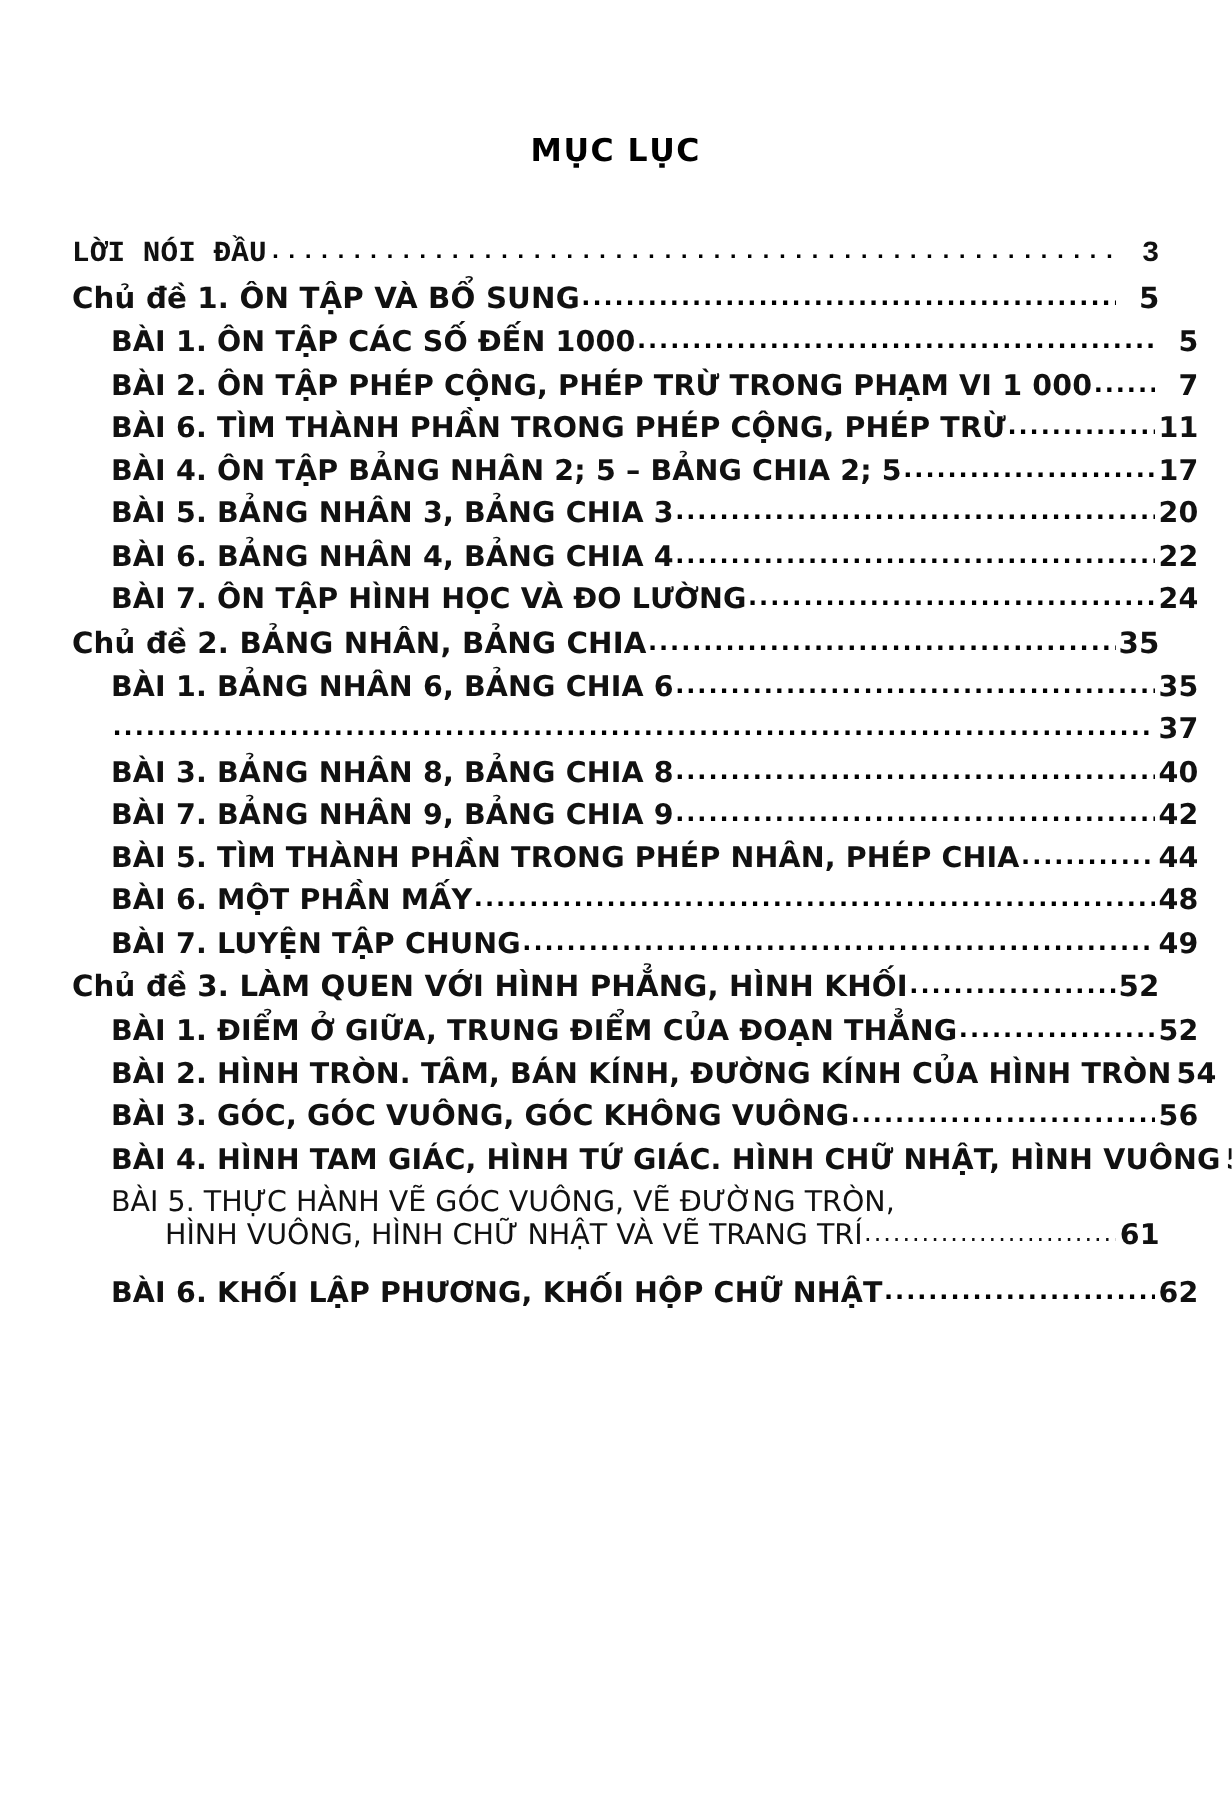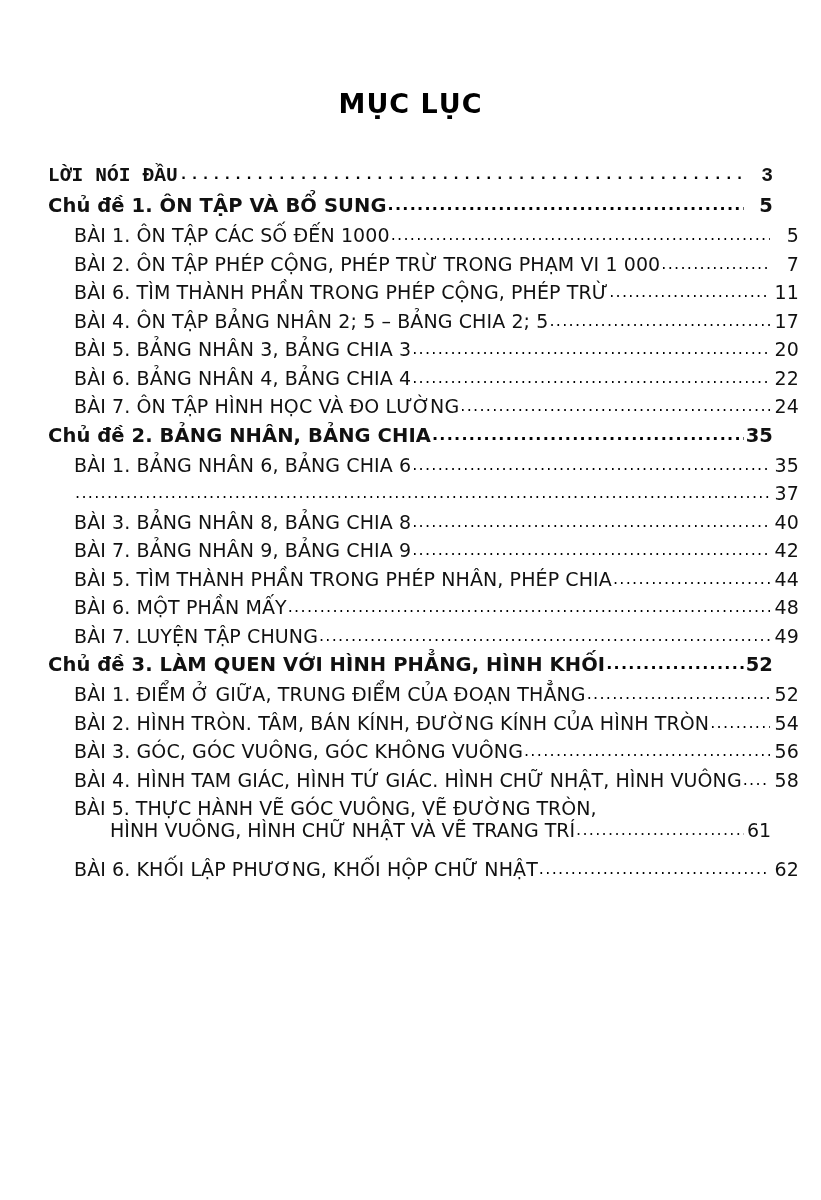--- a/index.html
+++ b/index.html
@@ -17,21 +17,21 @@
   }
   .page {
     position: relative;
     width: 821px;
     height: 1200px;
     box-sizing: border-box;
     padding: 0 48px;
   }
   .toc-title {
     text-align: center;
-    font-size: 27px;
+    font-size: 21px;
     font-weight: bold;
     letter-spacing: 1px;
     margin-top: 88px;
     margin-bottom: 0;
     color: #000;
   }
   .toc-list {
     margin-top: 46px;
   }
   .entry {
@@ -74,21 +74,21 @@
     font-size: 16px;
     letter-spacing: 1.3px;
   }
   .level-chapter .page-num {
     font-weight: bold;
   }
 
   
   .level-lesson {
     font-size: 19px;
-    font-weight: normal;
+    font-weight: bold;
     margin-left: 26px;
     margin-bottom: 6.5px;
     letter-spacing: 0.1px;
   }
   .level-lesson .dots {
     font-size: 16px;
     letter-spacing: 1.3px;
   }
 
   .entry.first-chapter {
@@ -120,22 +120,23 @@
     overflow: hidden;
     white-space: nowrap;
     margin: 0 1px;
     letter-spacing: 1.3px;
     font-size: 16px;
     position: relative;
     top: -2px;
   }
   .entry-multiline .page-num {
     flex: 0 0 auto;
-    text-align: center;
+    text-align: right;
     min-width: 28px;
+    font-weight: bold;
   }
 </style>
 </head>
 <body>
 
 <div class="page">
 
   <div class="toc-title">MỤC LỤC</div>
 
   <div class="toc-list">

